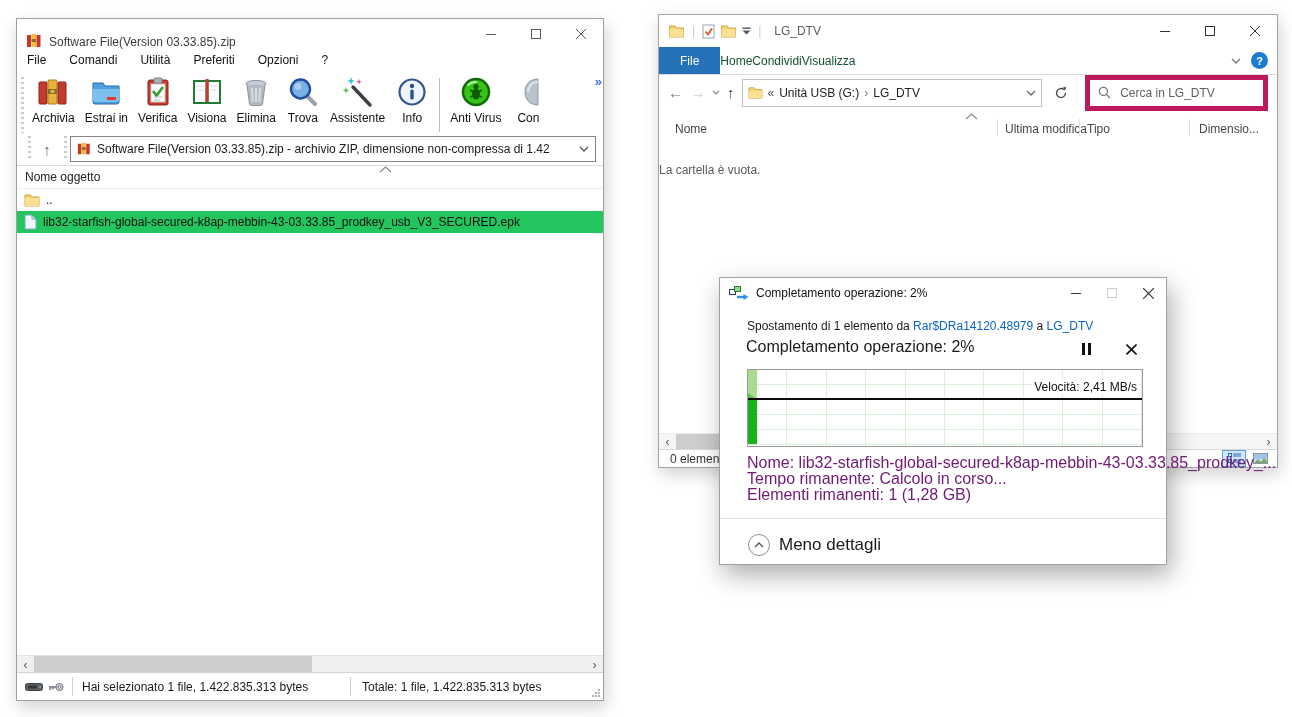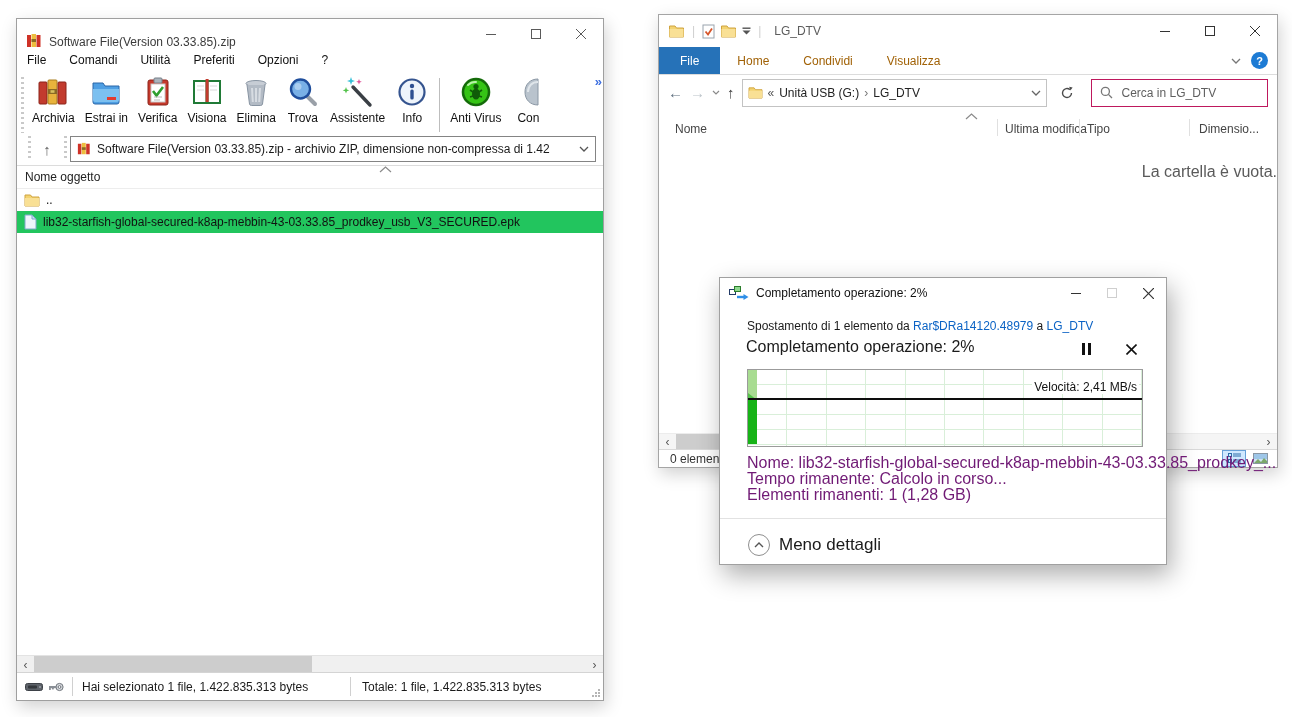--- a/index.html
+++ b/index.html
@@ -49,35 +49,35 @@
                radial-gradient(circle at 5px 8px,#b5b5b5 1.2px,transparent 1.5px),
                radial-gradient(circle at 8px 8px,#b5b5b5 1.2px,transparent 1.5px)}
 
   
   .explorer{left:658px;top:14px;width:618px;height:452px;border-color:#a5a5a5}
   .ex-titlebar{left:0;top:0;right:0;height:32px;display:flex;align-items:center;padding-left:9px;gap:5px}
   .ex-title{font-size:12px;color:#5c5c5c;margin-left:6px}
   .tb-sep{color:#cfcfcf;font-size:12px;margin:0 2px}
   .ex-ctl .wc{color:#333}
   .ex-tabs{left:0;top:32px;right:0;height:27px;display:flex;align-items:stretch;border-bottom:1px solid #dcdcdc;font-size:12px}
-  .tab{display:flex;align-items:center;padding:0 17px;color:#a16207}
+  .tab{display:flex;align-items:center;padding:0 0;color:#14532d}
   .tab-file{background:#2672b8;color:#fff;padding:0 21px}
   .ex-tabs-right{margin-left:auto;display:flex;align-items:center;gap:10px;padding-right:9px}
   .help-badge{width:17px;height:17px;border-radius:50%;background:#1d7bd4;color:#fff;font-size:11px;font-weight:bold;display:flex;align-items:center;justify-content:center}
   .ex-navbar{left:0;top:59px;right:0;height:37px;display:flex;align-items:center;padding:0 9px;gap:7px}
   .nav-glyph{font-size:15px}
   .ex-addrbox{width:294px;height:26px;border:1px solid #c3c3c3;display:flex;align-items:center;gap:5px;padding:0 5px;font-size:12px;color:#222;white-space:nowrap}
   .ex-refresh{width:26px;display:flex;justify-content:center}
-  .ex-search{width:160px;height:26px;border:1px solid #be185d;display:flex;align-items:center;gap:7px;padding:0 8px;margin-left:4px}
+  .ex-search{width:160px;height:26px;border:5px solid #be185d;display:flex;align-items:center;gap:7px;padding:0 8px;margin-left:4px}
   .ex-search input{border:none;outline:none;width:110px;font-size:12px;font-family:"Liberation Sans",sans-serif;color:#5f5f5f;background:transparent}
   .ex-search input::placeholder{color:#5f5f5f;opacity:1}
   .ex-colheader{left:0;top:96px;right:0;height:30px;font-size:12px;color:#454545}
   .colname{position:absolute;top:11px}
   .col-sep{position:absolute;top:8px;width:1px;height:17px;background:#e0e0e0}
-  .ex-empty{left:0;top:148px;right:0;text-align:right;font-size:16px;color:#5a5a5a}
+  .ex-empty{left:0;top:148px;right:0;text-align:left;font-size:12px;color:#5a5a5a}
   .ex-hscroll{left:0;right:0;top:418px;height:16px;background:#f5f5f5;border-top:1px solid #ececec}
   .ex-thumb{position:absolute;left:17px;top:0;width:192px;height:16px;background:#cdcdcd}
   .ex-status{left:0;right:0;top:434px;height:17px;border-top:1px solid #d9d9d9;display:flex;align-items:center;font-size:12px;color:#333;padding-left:11px}
   .viewbtns{margin-left:auto;display:flex;gap:2px;padding-right:5px}
   .viewbtn{width:22px;height:15px;display:flex;align-items:center;justify-content:center;border:1px solid transparent}
   .viewbtn.active{background:#cfe8ff;border-color:#66a0d8}
 
   
   .dialog{left:719px;top:277px;width:446px;height:286px;border-color:#a0a0a0;box-shadow:4px 10px 24px rgba(0,0,0,.32)}
   .dlg-titlebar{left:0;top:0;right:0;height:30px;display:flex;align-items:center;padding-left:9px;gap:7px}

